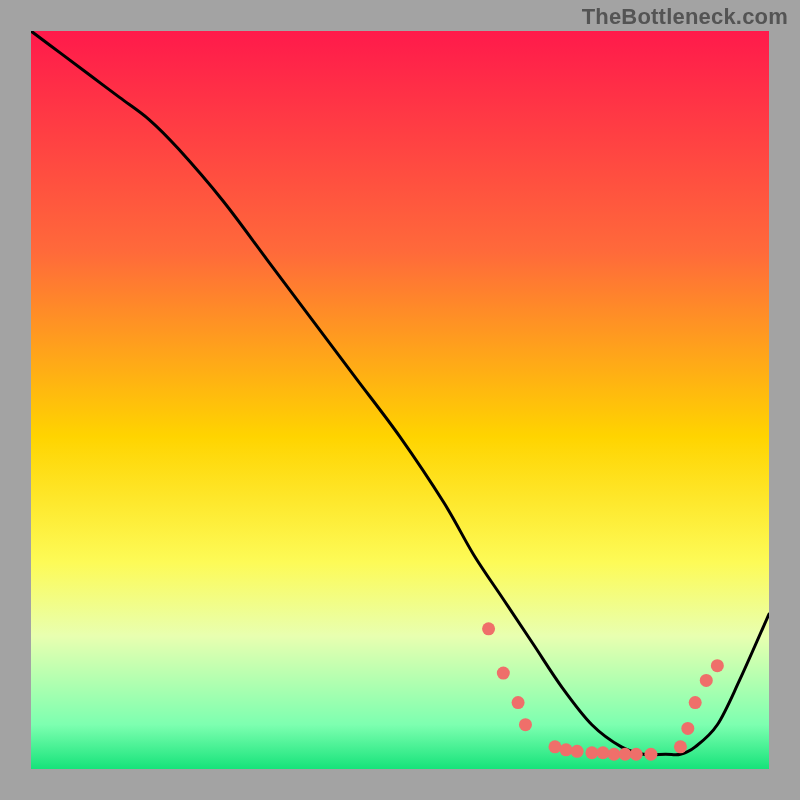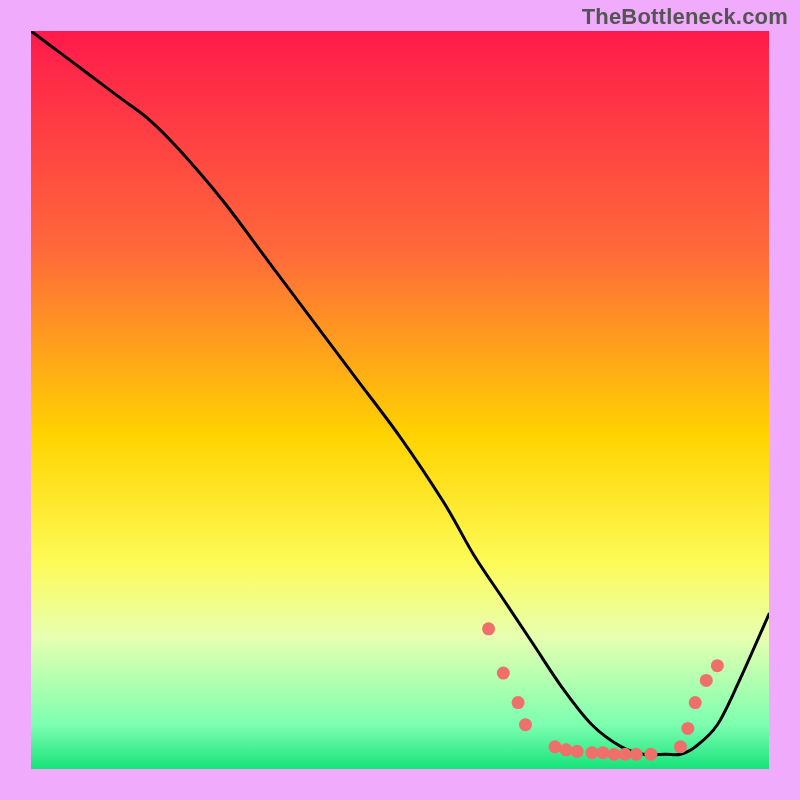--- a/index.html
+++ b/index.html
@@ -1,21 +1,21 @@
 <!DOCTYPE html>
 <html><head>
 <meta charset="utf-8">
 <style>
   * { margin: 0; padding: 0; box-sizing: border-box; }
   html, body { width: 800px; height: 800px; overflow: hidden; background: #000; }
   .frame {
     position: relative;
     width: 800px;
     height: 800px;
-    background: #f0abfc;
+    background: #a3a3a3;
   }
   .plot-area {
     position: absolute;
     left: 31px;
     top: 31px;
     width: 738px;
     height: 738px;
     overflow: hidden;
   }
   .watermark {

